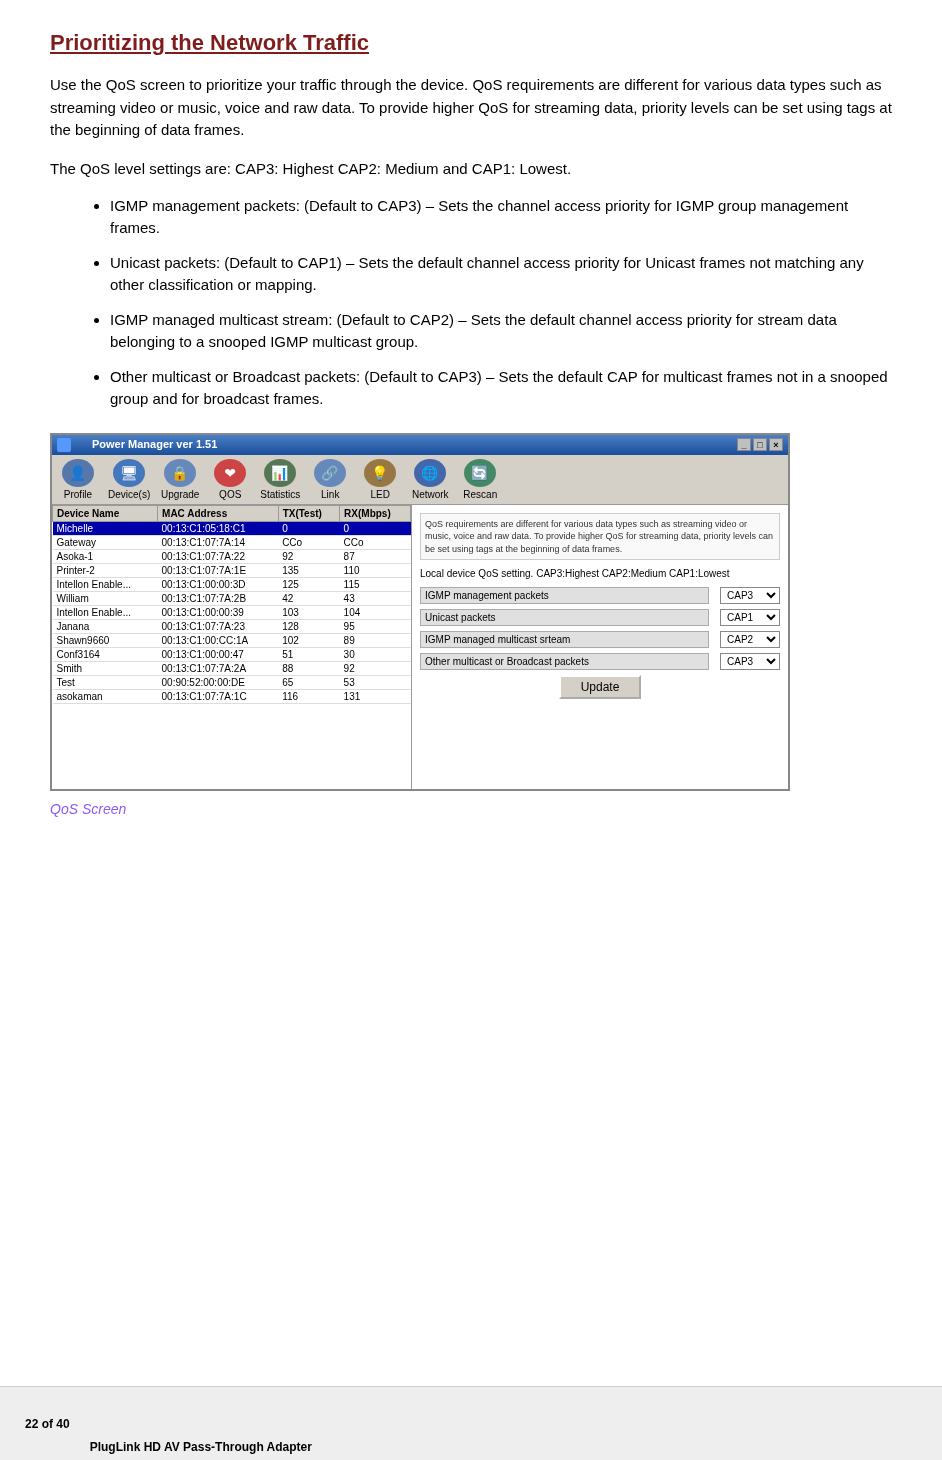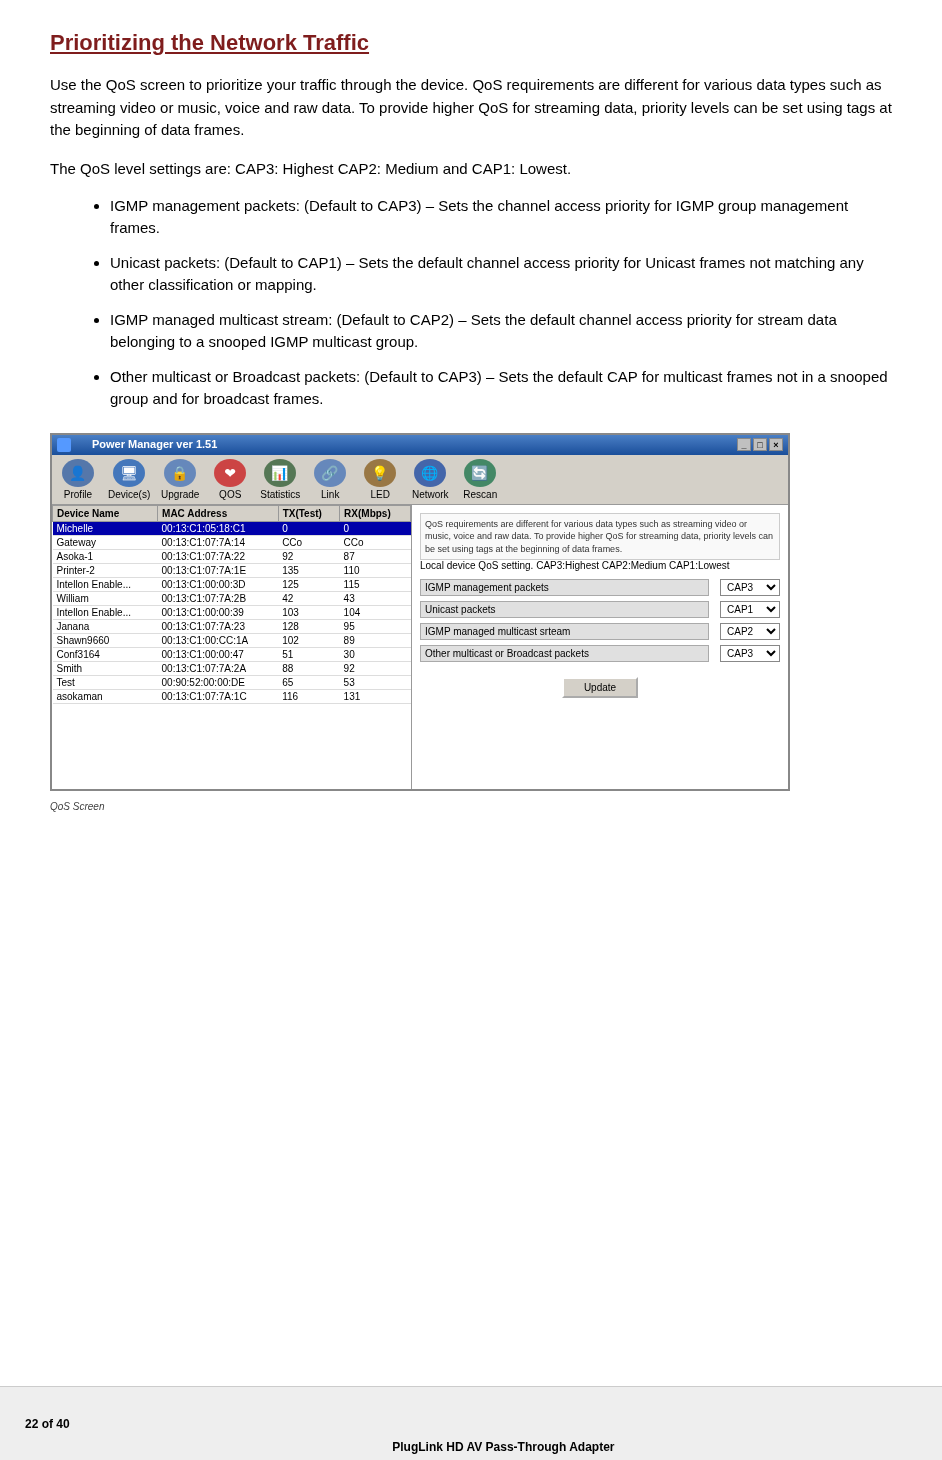--- a/index.html
+++ b/index.html
@@ -185,20 +185,21 @@
       flex: 1;
       padding: 8px;
       font-size: 10px;
       display: flex;
       flex-direction: column;
     }
 
     .right-description {
       font-size: 9px;
       color: #333;
+      margin-bottom: 8px;
       line-height: 1.4;
       border: 1px solid #ccc;
       padding: 4px;
       background: #f9f9f9;
     }
 
     .qos-local-label {
       font-size: 10px;
       margin-bottom: 8px;
       color: #000;
@@ -221,34 +222,33 @@
 
     .qos-select {
       width: 60px;
       font-size: 10px;
       border: 1px solid #888;
       background: #fff;
       padding: 1px 2px;
     }
 
     .update-btn {
-      margin-top: 10px;
       align-self: center;
       background: #d4d0c8;
       border: 2px outset #fff;
       padding: 3px 20px;
-      font-size: 10px;
+      font-size: 12px;
       cursor: pointer;
     }
 
     .caption {
-      font-size: 10px;
+      font-size: 14px;
       font-style: italic;
       margin-bottom: 20px;
-      color: #404040;
+      color: #8b5cf6;
     }
 
     .footer-bar {
       position: fixed;
       bottom: 0;
       left: 0;
       width: 942px;
       background: #eee;
       border-top: 1px solid #ccc;
       display: flex;
@@ -258,21 +258,21 @@
       color: #000;
     }
 
     .footer-bar .page-num {
       font-weight: bold;
       margin-right: 20px;
     }
 
     .footer-bar .footer-title {
       flex: 1;
-      text-align: center;
+      text-align: left;
       font-weight: bold;
       margin-top: 47px;
     }
   </style>
 </head>
 <body>
 
 <h1>Prioritizing the Network Traffic</h1>
 
 <p class="intro-text">Use the QoS screen to prioritize your traffic through the device. QoS requirements are different for various data types such as streaming video or music, voice and raw data. To provide higher QoS for streaming data, priority levels can be set using tags at the beginning of data frames.</p>

